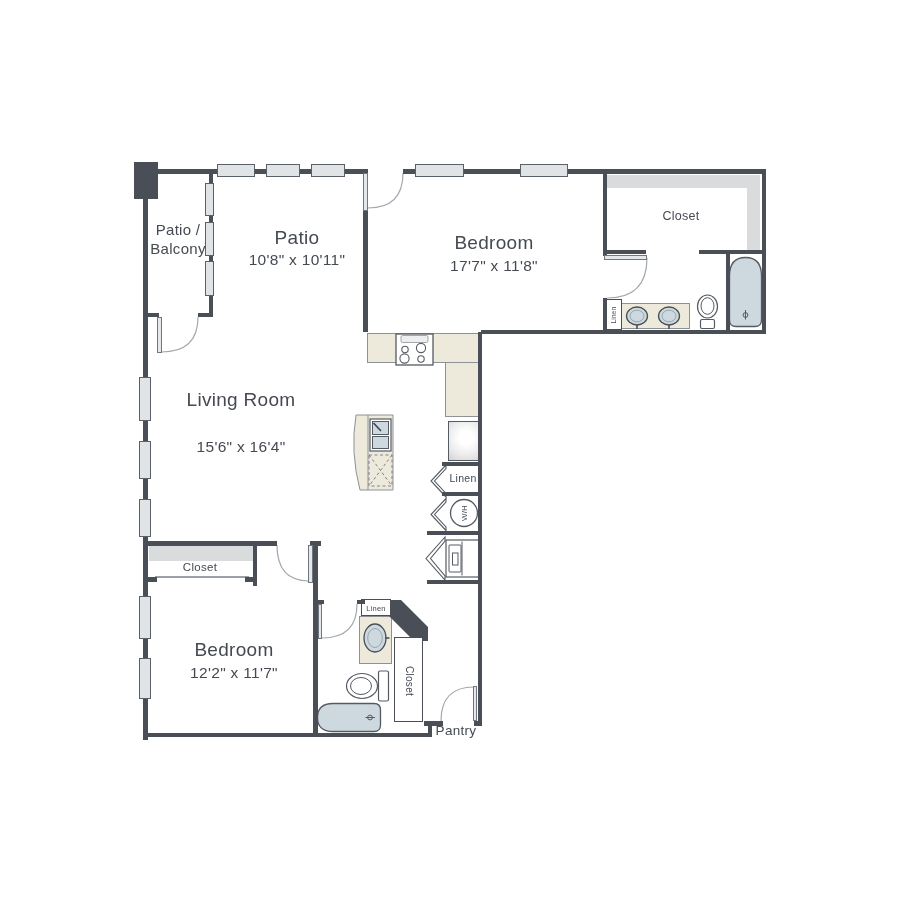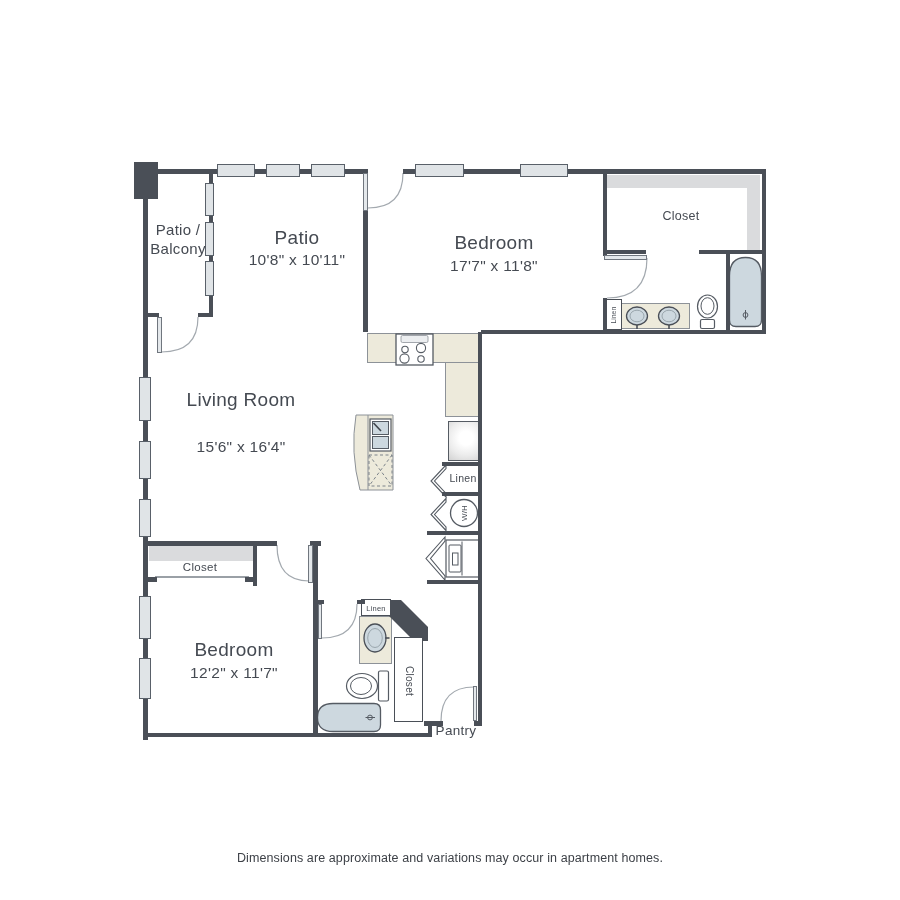--- a/index.html
+++ b/index.html
@@ -212,14 +212,13 @@
   <div class="label small-label" style="left:463px;top:478px;font-size:10.5px;">Linen</div>
   <div class="label tiny-label rot-ccw" style="left:464px;top:513px;font-size:8px;">W/H</div>
   <div class="label tiny-label rot-ccw" style="left:612.5px;top:314.5px;font-size:6.5px;">Linen</div>
   <div class="label small-label" style="left:200px;top:567px;font-size:11.5px;">Closet</div>
   <div class="label room-name" style="left:234px;top:650px;">Bedroom</div>
   <div class="label room-dims" style="left:234px;top:673px;">12'2" x 11'7"</div>
   <div class="label tiny-label" style="left:376px;top:607.5px;">Linen</div>
   <div class="label small-label rot-cw" style="left:408.5px;top:681px;font-size:10px;">Closet</div>
   <div class="label" style="left:456px;top:730px;font-size:13.5px;">Pantry</div>
 
-  <div class="label" style="left:450px;top:858px;font-size:12.5px;color:#3d4147;letter-spacing:.1px;">Dimensions are approximate and variations may occur in apartment homes.</div>
 </div>
 
 </body></html>

